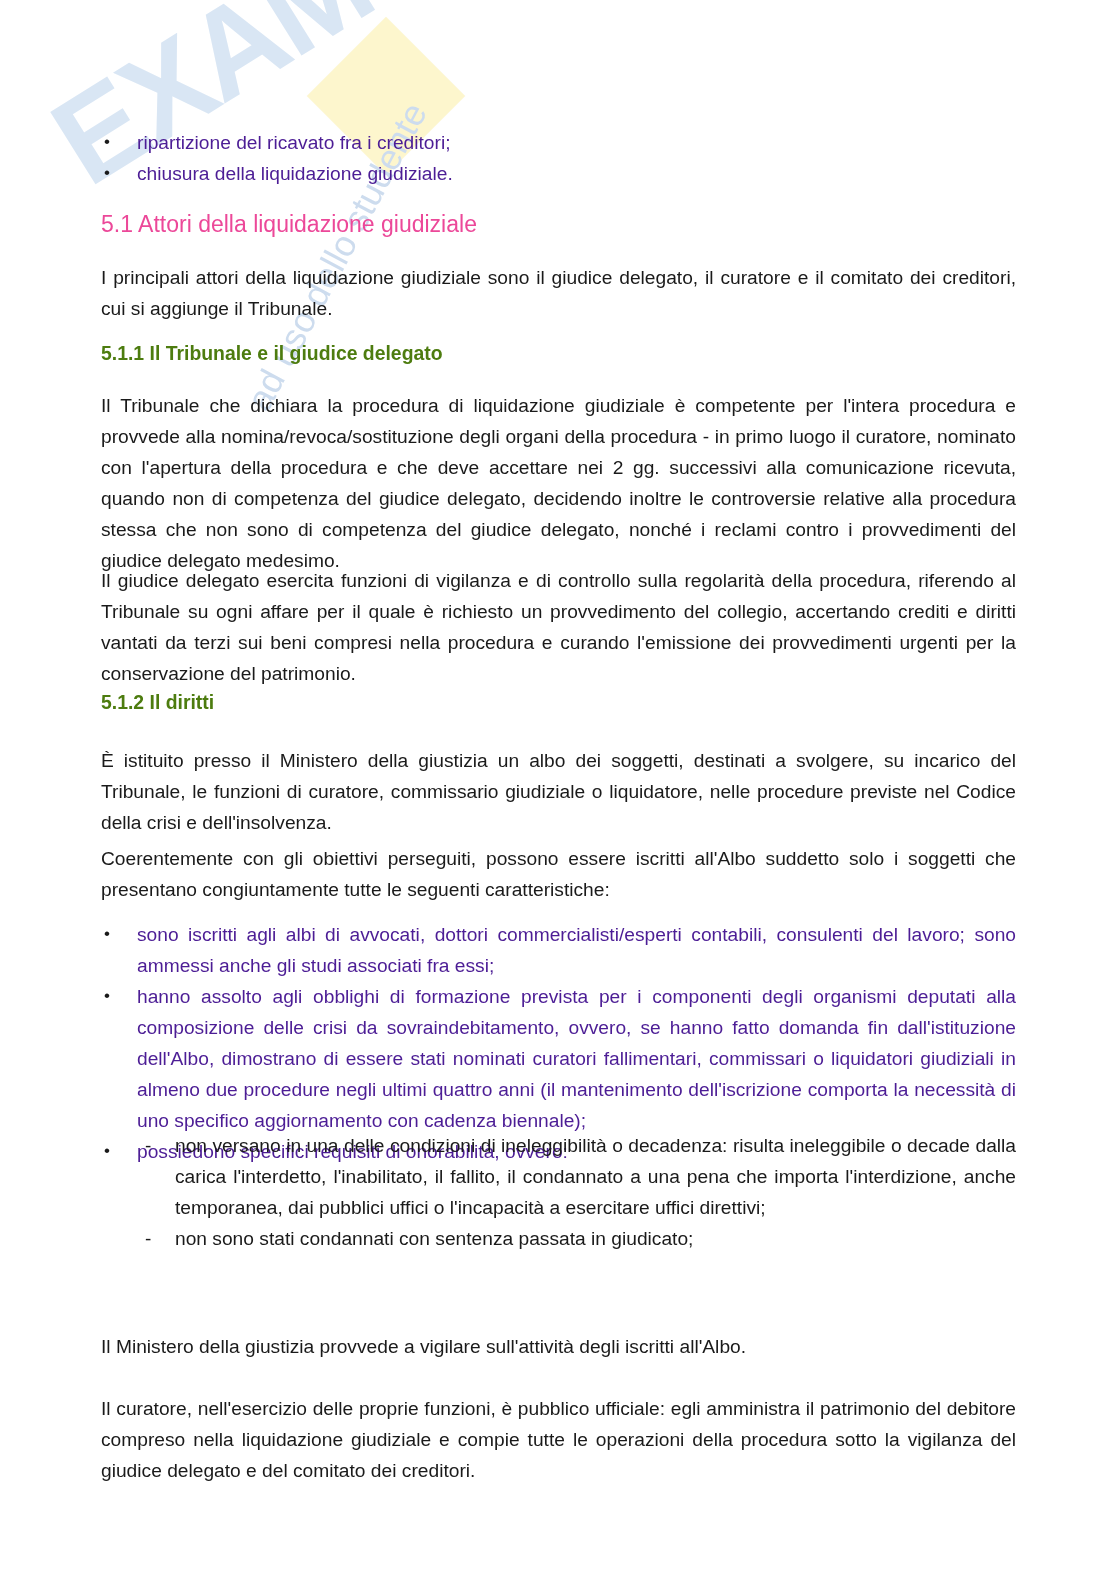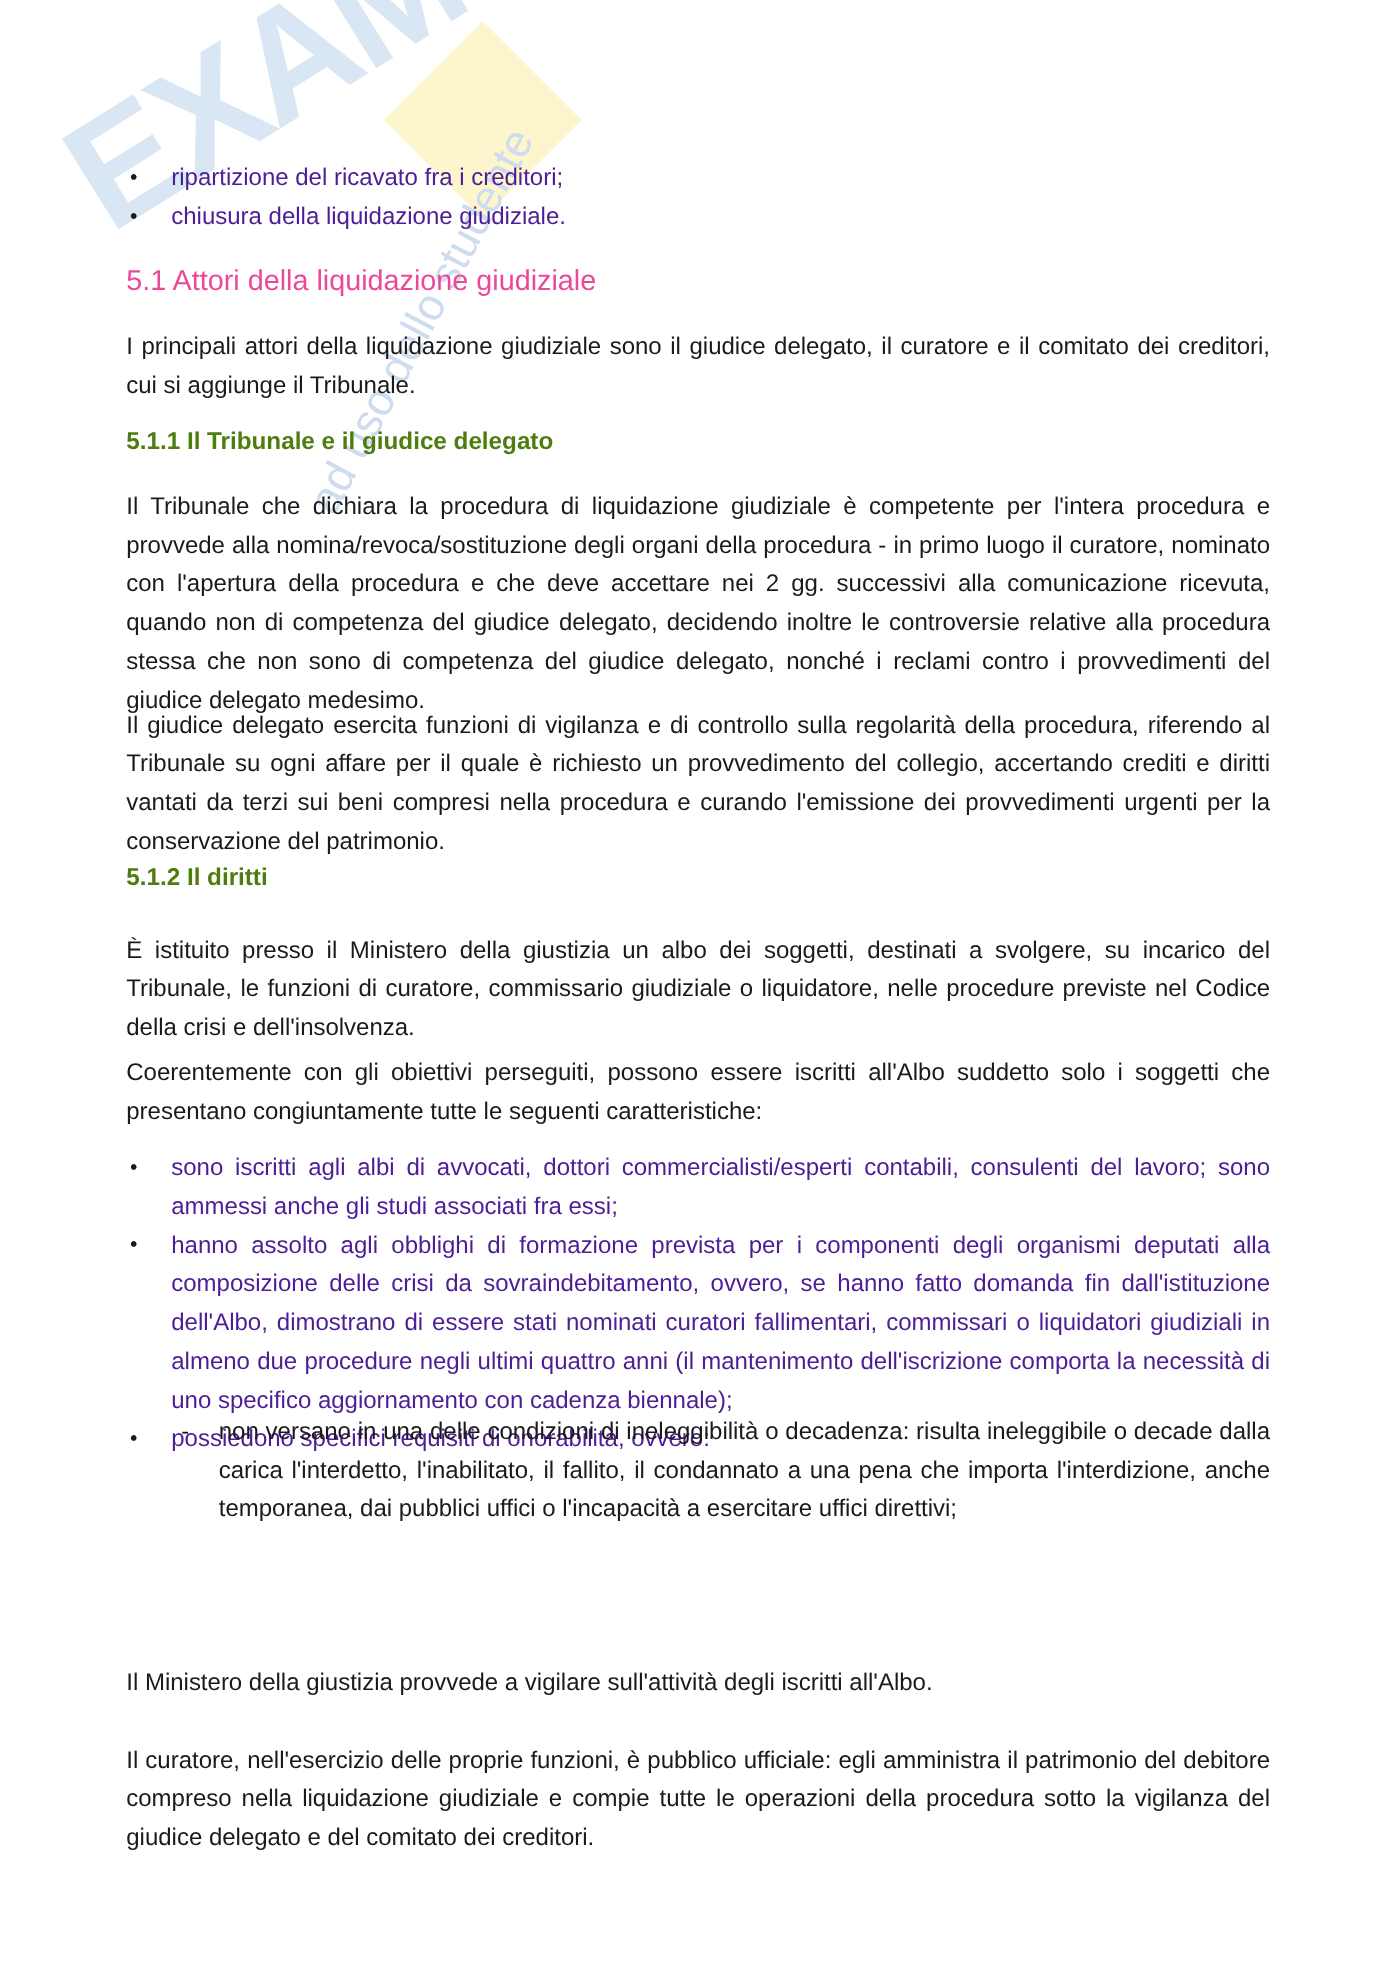--- a/index.html
+++ b/index.html
@@ -178,20 +178,21 @@
     <p class="para block" style="top:843px;">Coerentemente con gli obiettivi perseguiti, possono essere iscritti all'Albo suddetto solo i soggetti che presentano congiuntamente tutte le seguenti caratteristiche:</p>
 
     <ul class="bullets block" style="top:919px;">
       <li>sono iscritti agli albi di avvocati, dottori commercialisti/esperti contabili, consulenti del lavoro; sono ammessi anche gli studi associati fra essi;</li>
       <li>hanno assolto agli obblighi di formazione prevista per i componenti degli organismi deputati alla composizione delle crisi da sovraindebitamento, ovvero, se hanno fatto domanda fin dall'istituzione dell'Albo, dimostrano di essere stati nominati curatori fallimentari, commissari o liquidatori giudiziali in almeno due procedure negli ultimi quattro anni (il mantenimento dell'iscrizione comporta la necessità di uno specifico aggiornamento con cadenza biennale);</li>
       <li class="tight">possiedono specifici requisiti di onorabilità, ovvero:</li>
     </ul>
 
     <ul class="dashes block" style="top:1118px;">
       <li>non versano in una delle condizioni di ineleggibilità o decadenza: risulta ineleggibile o decade dalla carica l'interdetto, l'inabilitato, il fallito, il condannato a una pena che importa l'interdizione, anche temporanea, dai pubblici uffici o l'incapacità a esercitare uffici direttivi;</li>
+      <li class="tight">non sono stati condannati con sentenza passata in giudicato;</li>
     </ul>
 
     <p class="para block left" style="top:1331px;">Il Ministero della giustizia provvede a vigilare sull'attività degli iscritti all'Albo.</p>
 
     <p class="para block" style="top:1393px;">Il curatore, nell'esercizio delle proprie funzioni, è pubblico ufficiale: egli amministra il patrimonio del debitore compreso nella liquidazione giudiziale e compie tutte le operazioni della procedura sotto la vigilanza del giudice delegato e del comitato dei creditori.</p>
 
   </div>
 </div>
 
 </body></html>

